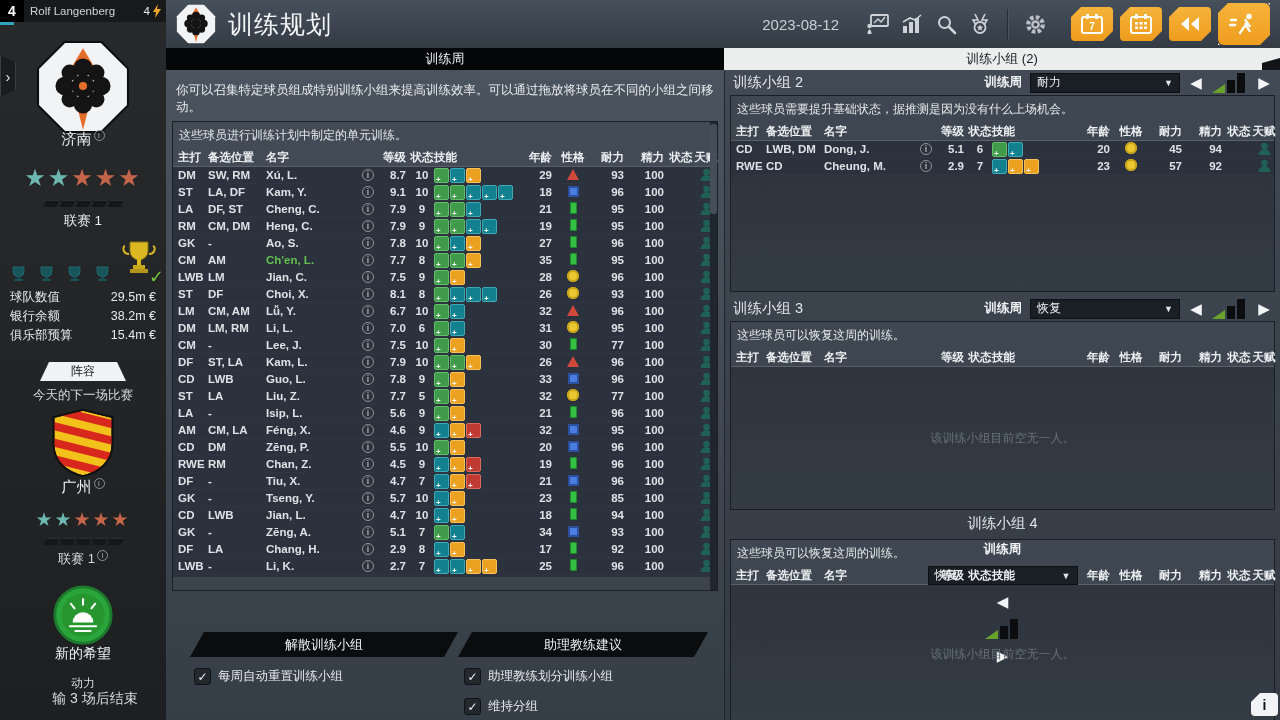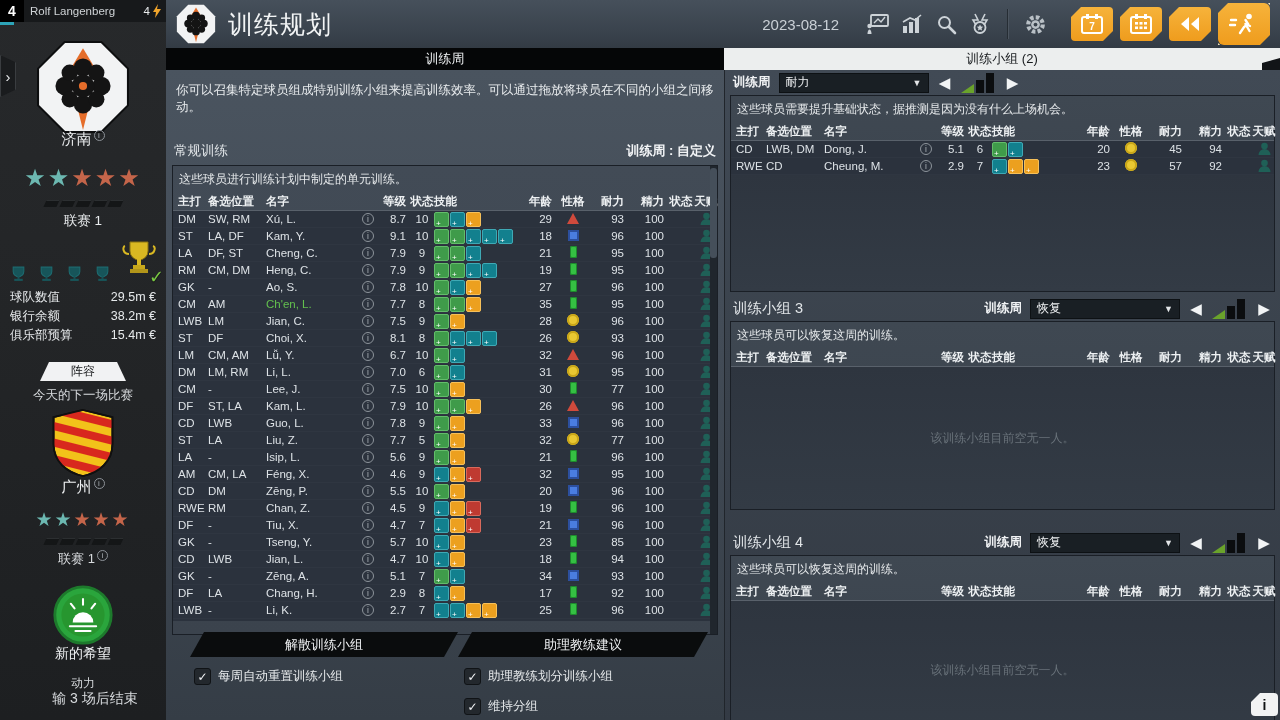--- a/index.html
+++ b/index.html
@@ -60,21 +60,21 @@
   #main-intro { padding:12px 10px 0 10px; font-size:12.5px; line-height:17px; color:#e9ecee; }
   #regular-bar { display:flex; justify-content:space-between; align-items:flex-end; padding:0 8px; margin-top:26px; }
   #regular-title { font-size:13.5px; color:#dfe3e6; }
   #regular-week { font-size:13px; font-weight:bold; color:#f2f4f6; }
   #tablebox { margin:5px 6px 0 6px; border:1px solid #1a1f26; height:470px; position:relative;
     background:linear-gradient(180deg,#424b56,#3b434d); }
   .tdesc { font-size:12px; color:#e6e9eb; padding:5px 6px 4px 6px; }
   .phead { display:grid; grid-template-columns:30px 58px 96px 18px 30px 24px 92px 30px 34px 38px 40px 26px 24px;
     align-items:center; height:19px; padding:0 5px; font-size:11.5px; font-weight:bold; color:#eef1f3;
     border-bottom:1px solid #59616b; }
-  .rows-wrap { background:#2b323d; position:relative; }
+  .rows-wrap { background:#2b323d; position:relative;font-weight:bold; }
   #main-rows { height:410px; }
   .prow { display:grid; grid-template-columns:30px 58px 96px 18px 30px 24px 92px 30px 34px 38px 40px 26px 24px;
     align-items:center; height:17px; padding:0 5px; font-size:11.5px; color:#dde2e6; border-bottom:1px solid rgba(255,255,255,.025); }
   .c-rating,.c-age,.c-stam,.c-ener,.h-rating,.h-age,.h-stam,.h-ener { text-align:right; padding-right:4px; }
   .c-status,.h-status,.c-pers,.h-pers,.c-state,.h-state,.c-talent,.h-talent { text-align:center; }
   .c-name.hl { color:#63c04e; }
   .iinfo { display:inline-block; width:12px; height:12px; border:1px solid #8d949b; border-radius:50%;
     color:#aab1b7; font-size:8.5px; line-height:11px; text-align:center; }
   .skills { display:flex; gap:1px; }
   .sk { width:15px; height:15px; border-radius:2px; position:relative; }
@@ -380,24 +380,20 @@
     </div>
   </div>
 </div>
 
 <div id="main-tabbar">训练周</div>
 <div id="right-tabbar">训练小组 (2)</div>
 <div id="collapse-tab">‹</div>
 
 <div id="main">
   <div id="main-intro">你可以召集特定球员组成特别训练小组来提高训练效率。可以通过拖放将球员在不同的小组之间移动。</div>
-  <div id="regular-bar">
-    <span id="regular-title">常规训练</span>
-    <span id="regular-week">训练周 : 自定义</span>
-  </div>
   <div id="tablebox">
     <div class="tdesc">这些球员进行训练计划中制定的单元训练。</div>
     <div id="main-head">
         <div class="phead">
           <span class="h-pos">主打</span>
           <span class="h-alt">备选位置</span>
           <span class="h-name" style="grid-column: span 2;">名字</span>
           <span class="h-rating">等级</span>
           <span class="h-status">状态</span>
           <span class="h-skills">技能</span>
@@ -949,20 +945,21 @@
   </div>
   <div class="chk-row" style="left:298px; top:628px;">
     <span class="chkbox">✓</span>
     <span class="chk-label">维持分组</span>
   </div>
 </div>
 
 <div id="right">
 
   <div class="grp-head">
+    <span class="grp-title">训练小组 2</span>
     <span class="wk-label">训练周</span>
     <div class="dropdown">
       <span>耐力</span>
         <span class="dd-arrow">▼</span>
     </div>
     <span class="nav-arrow">◀</span>
     <span class="intensity">
         <span class="int-ramp"></span>
         <span class="int-bar" style="height:13px;"></span>
         <span class="int-bar" style="height:20px;"></span>
@@ -1066,21 +1063,21 @@
           <span class="h-pers">性格</span>
           <span class="h-stam">耐力</span>
           <span class="h-ener">精力</span>
           <span class="h-state">状态</span>
           <span class="h-talent">天赋</span>
         </div>
       </div>
     <div class="grp-empty" style="height:142px;">该训练小组目前空无一人。</div>
   </div>
 
-  <div class="grp-head" style="margin-top:20px;">
+  <div class="grp-head" style="margin-top:4px;flex-direction:column;">
     <span class="grp-title">训练小组 4</span>
     <span class="wk-label">训练周</span>
     <div class="dropdown">
       <span>恢复</span>
         <span class="dd-arrow">▼</span>
     </div>
     <span class="nav-arrow">◀</span>
     <span class="intensity">
         <span class="int-ramp"></span>
         <span class="int-bar" style="height:13px;"></span>

